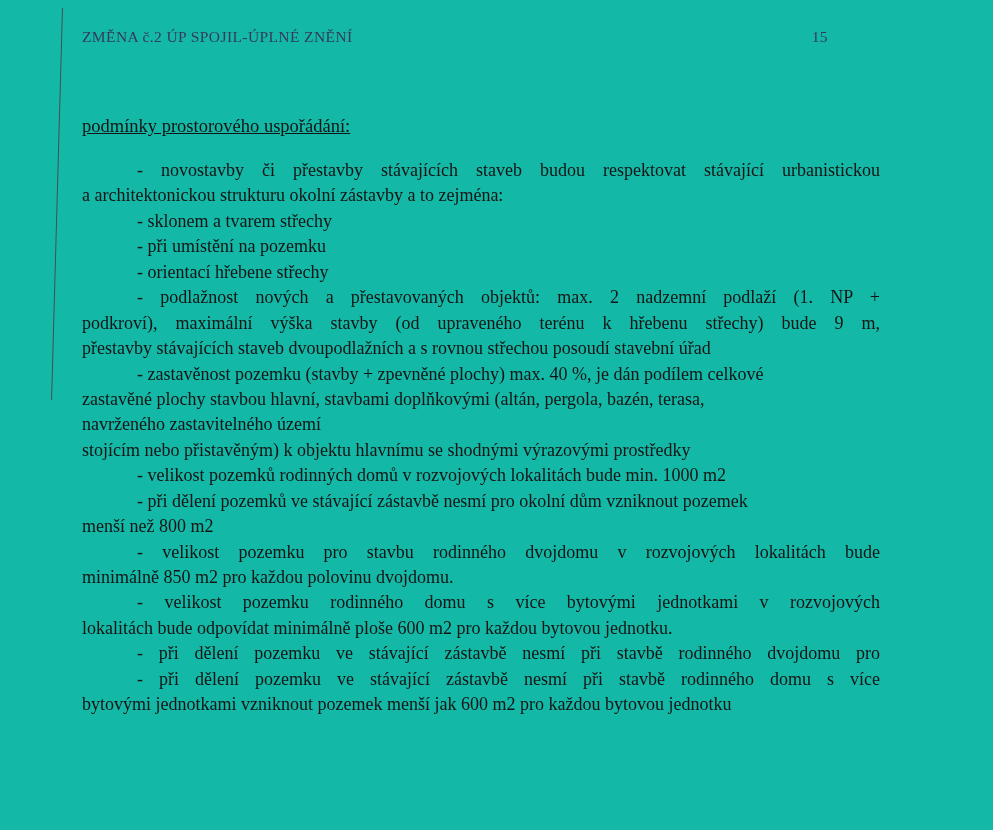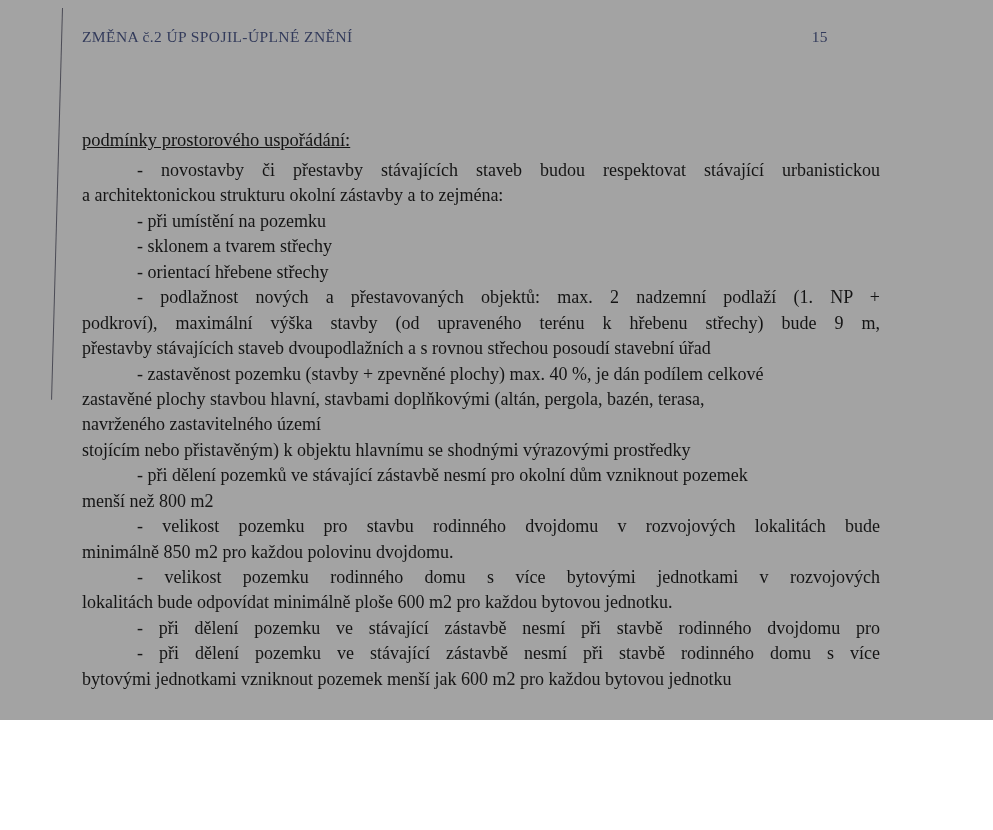--- a/index.html
+++ b/index.html
@@ -1,20 +1,20 @@
 <!DOCTYPE html>
 <html><head>
 <meta charset="utf-8">
 <style>
   html, body { margin: 0; padding: 0; background: #ffffff; }
   .page {
     position: relative;
     width: 993px;
-    height: 720px;
-    background: #a3a3a3;
+    height: 830px;
+    background: #14b8a6;
     overflow: hidden;
     font-family: "Liberation Serif", "DejaVu Serif", serif;
   }
   .margin-line {
     position: absolute;
     left: 62px;
     top: 8px;
     width: 1px;
     height: 392px;
     background: #4b4b55;
@@ -28,21 +28,21 @@
     width: 746px;
     display: flex;
     justify-content: space-between;
     color: #333b5b;
     font-size: 15.5px;
     letter-spacing: 0.4px;
   }
   .section-heading {
     position: absolute;
     left: 82px;
-    top: 130px;
+    top: 116px;
     margin: 0;
     font-size: 18.5px;
     font-weight: normal;
     color: #141414;
     text-decoration: underline;
   }
   .paragraphs {
     position: absolute;
     left: 82px;
     top: 158px;
@@ -78,30 +78,31 @@
   <div class="header">
     <span>ZMĚNA č.2 ÚP SPOJIL-ÚPLNÉ ZNĚNÍ</span>
     <span>15</span>
   </div>
 
   <h2 class="section-heading">podmínky prostorového uspořádání:</h2>
 
   <div class="paragraphs" id="paragraphs">
       <div class="line first just">- novostavby či přestavby stávajících staveb budou respektovat stávající urbanistickou</div>
       <div class="line">a architektonickou strukturu okolní zástavby a to zejména:</div>
+      <div class="line first">- sklonem a tvarem střechy</div>
       <div class="line first">- při umístění na pozemku</div>
-      <div class="line first">- sklonem a tvarem střechy</div>
       <div class="line first">- orientací hřebene střechy</div>
       <div class="line first just">- podlažnost nových a přestavovaných objektů: max. 2 nadzemní podlaží (1. NP +</div>
       <div class="line just">podkroví), maximální výška stavby (od upraveného terénu k hřebenu střechy) bude 9 m,</div>
       <div class="line">přestavby stávajících staveb dvoupodlažních a s rovnou střechou posoudí stavební úřad</div>
       <div class="line first">- zastavěnost pozemku (stavby + zpevněné plochy) max. 40 %, je dán podílem celkové</div>
       <div class="line">zastavěné plochy stavbou hlavní, stavbami doplňkovými (altán, pergola, bazén, terasa,</div>
       <div class="line">navrženého zastavitelného území</div>
       <div class="line">stojícím nebo přistavěným) k objektu hlavnímu se shodnými výrazovými prostředky</div>
+      <div class="line first">- velikost pozemků rodinných domů v rozvojových lokalitách bude min. 1000 m2</div>
       <div class="line first">- při dělení pozemků ve stávající zástavbě nesmí pro okolní dům vzniknout pozemek</div>
       <div class="line">menší než 800 m2</div>
       <div class="line first just">- velikost pozemku pro stavbu rodinného dvojdomu v rozvojových lokalitách bude</div>
       <div class="line">minimálně 850 m2 pro každou polovinu dvojdomu.</div>
       <div class="line first just">- velikost pozemku rodinného domu s více bytovými jednotkami v rozvojových</div>
       <div class="line">lokalitách bude odpovídat minimálně ploše 600 m2 pro každou bytovou jednotku.</div>
       <div class="line first just">- při dělení pozemku ve stávající zástavbě nesmí při stavbě rodinného dvojdomu pro</div>
       <div class="line first just">- při dělení pozemku ve stávající zástavbě nesmí při stavbě rodinného domu s více</div>
       <div class="line">bytovými jednotkami vzniknout pozemek menší jak 600 m2 pro každou bytovou jednotku</div>
     </div>

